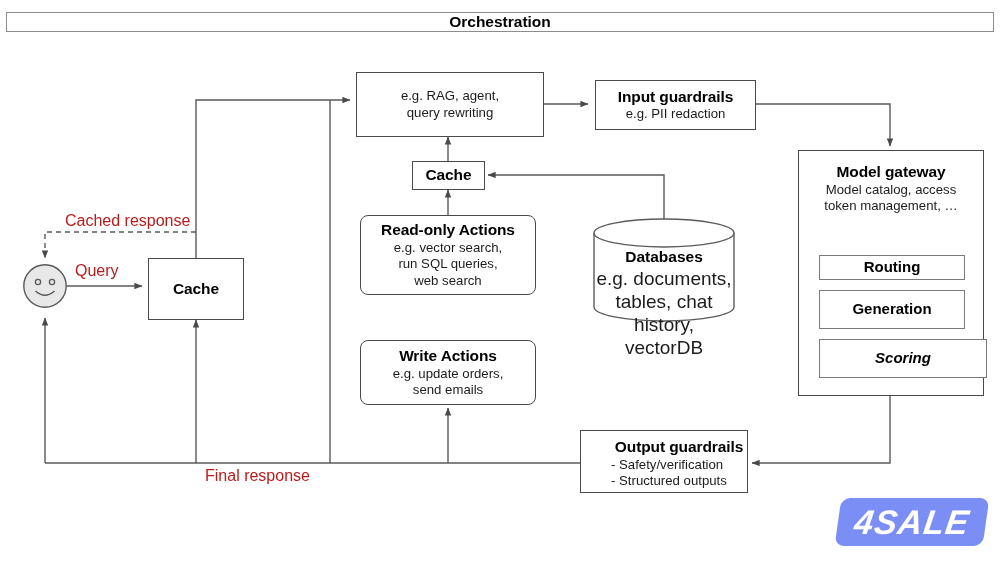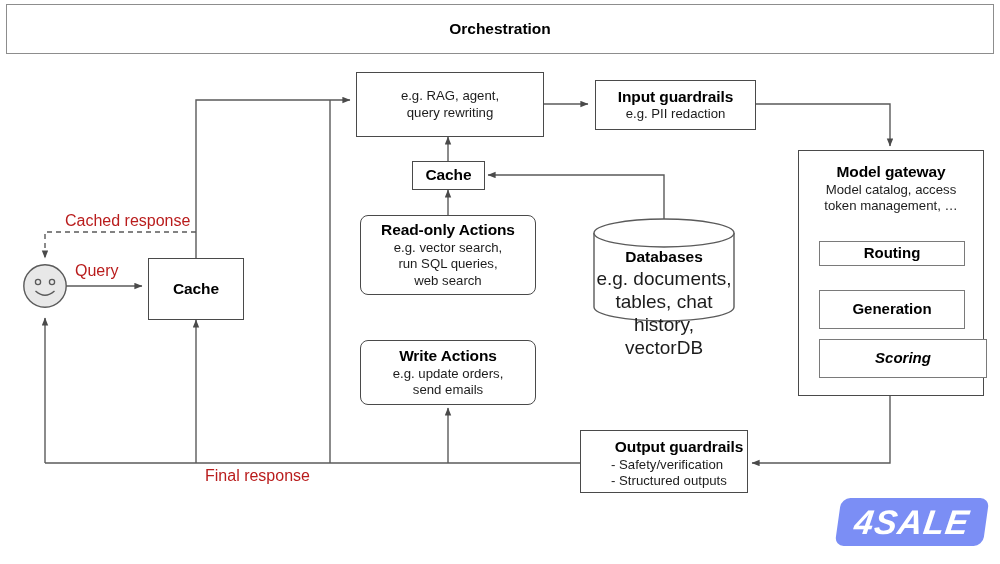--- a/index.html
+++ b/index.html
@@ -175,21 +175,21 @@
 
       <path d="M448,218 L448,190" marker-end="url(#ah)"></path>
 
       <path d="M448,161 L448,137" marker-end="url(#ah)"></path>
 
       <path d="M664,220 L664,175 L488,175" marker-end="url(#ah)"></path>
 
     </g>
   </svg>
 
-  <div class="band" style="left:6px; top:4px; width:988px; height:50px;">
+  <div class="band" style="left:6px; top:12px; width:988px; height:20px;">
     <span class="t">Orchestration</span>
   </div>
 
   <div id="user-face" style="left:22px; top:263px; width:46px; height:46px;">
     <svg width="46" height="46" viewBox="0 0 46 46" xmlns="http://www.w3.org/2000/svg">
       <circle cx="23" cy="23" r="21.2" fill="#e8e8e8" stroke="#5a5a5a" stroke-width="1.4"></circle>
       <circle cx="16" cy="19" r="2.6" fill="none" stroke="#5a5a5a" stroke-width="1.3"></circle>
       <circle cx="30" cy="19" r="2.6" fill="none" stroke="#5a5a5a" stroke-width="1.3"></circle>
       <path d="M13.5,28 Q23,36.5 32.5,28" fill="none" stroke="#5a5a5a" stroke-width="1.4"></path>
     </svg>
@@ -220,21 +220,21 @@
     <span class="t">Input guardrails</span>
     <span class="s">e.g. PII redaction</span>
   </div>
 
   <div class="node" style="left:798px; top:150px; width:186px; height:246px;
               justify-content:flex-start; padding-top:12px;">
     <span class="t">Model gateway</span>
     <span class="s">Model catalog, access</span>
     <span class="s">token management, …</span>
 
-    <div class="subbox" style="position:absolute; left:20px; top:90px; width:146px; height:25px;">
+    <div class="subbox" style="position:absolute; left:20px; top:104px; width:146px; height:25px;">
       <span>Routing</span>
     </div>
     <div class="subbox" style="position:absolute; left:20px; top:139px; width:146px; height:39px;">
       <span>Generation</span>
     </div>
     <div class="subbox" style="position:absolute; left:20px; top:188px; width:168px; height:39px;font-style:italic;">
       <span>Scoring</span>
     </div>
   </div>
 

